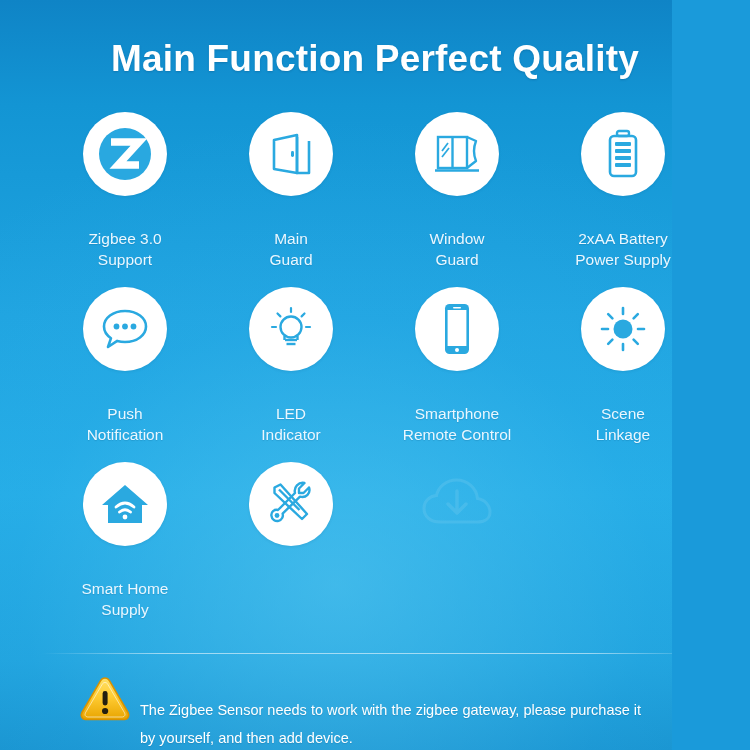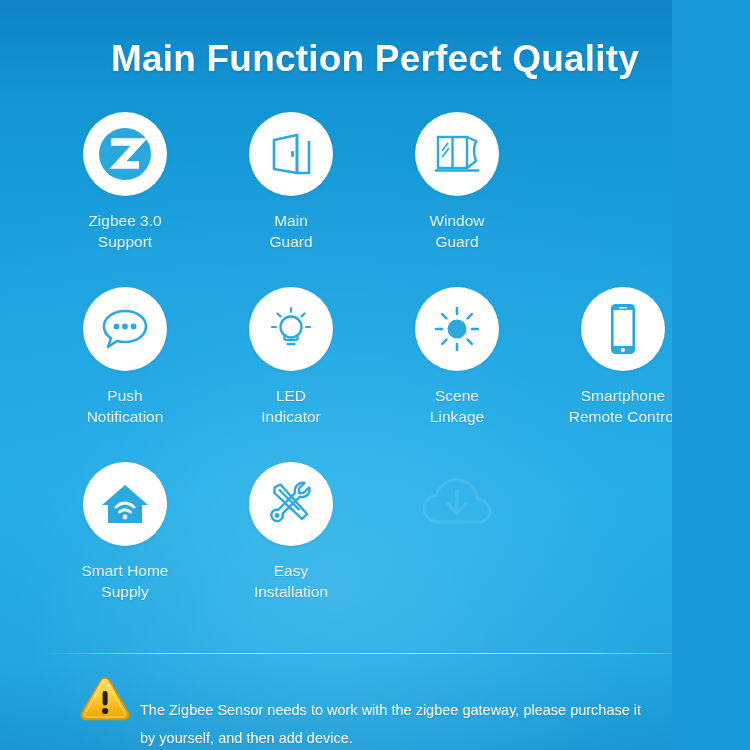--- a/index.html
+++ b/index.html
@@ -59,21 +59,21 @@
     height: 84px;
     border-radius: 50%;
     background: #ffffff;
     display: flex;
     align-items: center;
     justify-content: center;
     box-shadow: 0 1px 3px rgba(0,70,115,0.12);
   }
   .badge svg { display: block; }
   .caption {
-    margin-top: 14px;
+    margin-top: 32px;
     text-align: center;
     color: #eaf7ff;
     font-size: 15.5px;
     line-height: 21px;
     text-shadow: 0 1px 1px rgba(0,70,110,0.18);
     white-space: pre-line;
   }
   
   .ghost {
     width: 166px;
@@ -164,20 +164,34 @@
             <line x1="11" y1="22" x2="17" y2="14" stroke="#2aa9e0" stroke-width="1.7"></line>
             <line x1="11" y1="28" x2="18" y2="19" stroke="#2aa9e0" stroke-width="1.7"></line>
             <path d="M36 8 L45 12 Q41 22 45 32 L36 39" fill="none" stroke="#2aa9e0" stroke-width="2.4" stroke-linejoin="round"></path>
             <line x1="4" y1="41.5" x2="48" y2="41.5" stroke="#2aa9e0" stroke-width="2.4"></line>
           </svg>
         </div>
         <div class="caption">Window
 Guard</div>
       </div>
 
+      <div class="cell">
+        <div class="badge">
+          <svg width="44" height="52" viewBox="0 0 44 52">
+            <rect x="16" y="3" width="12" height="5" rx="2" fill="none" stroke="#2aa9e0" stroke-width="2.4"></rect>
+            <rect x="9" y="8" width="26" height="40" rx="4" fill="none" stroke="#2aa9e0" stroke-width="2.6"></rect>
+            <rect x="14" y="14" width="16" height="4" rx="1" fill="#2aa9e0"></rect>
+            <rect x="14" y="21" width="16" height="4" rx="1" fill="#2aa9e0"></rect>
+            <rect x="14" y="28" width="16" height="4" rx="1" fill="#2aa9e0"></rect>
+            <rect x="14" y="35" width="16" height="4" rx="1" fill="#2aa9e0"></rect>
+          </svg>
+        </div>
+        <div class="caption">2xAA Battery
+Power Supply</div>
+      </div>
 
     </div>
 
     <div class="row">
 
       <div class="cell">
         <div class="badge">
           <svg width="52" height="48" viewBox="0 0 52 48">
             <path d="M26 6 C38 6 47 13 47 21.5 C47 30 38 37 26 37 C23.2 37 20.6 36.6 18.2 35.9 L9 42 L12 33.2 C7.6 30.2 5 26.1 5 21.5 C5 13 14 6 26 6 Z" fill="none" stroke="#2aa9e0" stroke-width="2.6" stroke-linejoin="round"></path>
             <circle cx="17.5" cy="21.5" r="2.9" fill="#2aa9e0"></circle>
@@ -204,51 +218,51 @@
               <line x1="45" y1="24" x2="41" y2="24"></line>
             </g>
           </svg>
         </div>
         <div class="caption">LED
 Indicator</div>
       </div>
 
       <div class="cell">
         <div class="badge">
+          <svg width="38" height="56" viewBox="0 0 38 56">
+            <rect x="7" y="3" width="24" height="50" rx="4.5" fill="#2aa9e0"></rect>
+            <rect x="9.6" y="9" width="18.8" height="36" fill="#ffffff"></rect>
+            <rect x="15" y="6" width="8" height="1.6" rx="0.8" fill="#ffffff"></rect>
+            <circle cx="19" cy="49" r="2" fill="#ffffff"></circle>
+          </svg>
+        </div>
+        <div class="caption">Smartphone
+Remote Control</div>
+      </div>
+
+      <div class="cell">
+        <div class="badge">
           <svg width="52" height="52" viewBox="0 0 52 52">
             <circle cx="26" cy="26" r="9.5" fill="#2aa9e0"></circle>
             <g stroke="#2aa9e0" stroke-width="2.6" stroke-linecap="round">
               <line x1="26" y1="5" x2="26" y2="11"></line>
               <line x1="26" y1="41" x2="26" y2="47"></line>
               <line x1="5" y1="26" x2="11" y2="26"></line>
               <line x1="41" y1="26" x2="47" y2="26"></line>
               <line x1="11.2" y1="11.2" x2="15.4" y2="15.4"></line>
               <line x1="36.6" y1="36.6" x2="40.8" y2="40.8"></line>
               <line x1="40.8" y1="11.2" x2="36.6" y2="15.4"></line>
               <line x1="15.4" y1="36.6" x2="11.2" y2="40.8"></line>
             </g>
           </svg>
         </div>
         <div class="caption">Scene
 Linkage</div>
       </div>
 
-      <div class="cell">
-        <div class="badge">
-          <svg width="38" height="56" viewBox="0 0 38 56">
-            <rect x="7" y="3" width="24" height="50" rx="4.5" fill="#2aa9e0"></rect>
-            <rect x="9.6" y="9" width="18.8" height="36" fill="#ffffff"></rect>
-            <rect x="15" y="6" width="8" height="1.6" rx="0.8" fill="#ffffff"></rect>
-            <circle cx="19" cy="49" r="2" fill="#ffffff"></circle>
-          </svg>
-        </div>
-        <div class="caption">Smartphone
-Remote Control</div>
-      </div>
-
     </div>
 
     <div class="row">
 
       <div class="cell">
         <div class="badge">
           <svg width="54" height="50" viewBox="0 0 54 50">
             <path d="M27 6 L50 26 L44 26 L44 44 L10 44 L10 26 L4 26 Z" fill="#2aa9e0"></path>
             <g fill="none" stroke="#ffffff" stroke-width="2.8" stroke-linecap="round">
               <path d="M18 28 Q27 20 36 28"></path>
@@ -265,22 +279,20 @@
         <div class="badge">
           <svg width="52" height="52" viewBox="0 0 52 52">
             <g stroke="#2aa9e0" stroke-width="2.4" fill="none" stroke-linejoin="round">
               <path d="M44 9.5 L38.5 15 L34 15 L34 10.5 L39.5 5 C33.5 3.8 28.5 9 30 15 L13 32 C9 31 6 34 6.4 37.6 C6.8 41.4 10.2 43.6 13.6 42.8 C16.8 42 18.6 38.6 17.6 35.6 L35 18.6 C41 20.2 46 15.2 44 9.5 Z"></path>
               <path d="M9.5 9.5 L15.5 6.5 L42 36 L37 41 L9.5 15 Z"></path>
               <line x1="14" y1="11.5" x2="34.5" y2="32"></line>
             </g>
             <circle cx="12" cy="37.5" r="2.4" fill="#2aa9e0"></circle>
           </svg>
         </div>
-        <div class="caption">Easy
-Installation</div>
       </div>
 
       <div class="ghost">
         <div class="wm">
           <svg width="74" height="60" viewBox="0 0 74 60">
             <path d="M20 48 C10 48 4 42 4 34.5 C4 27.5 9.5 22 16.5 21.5 C18.5 12.5 26.5 6 36.5 6 C47.5 6 56.5 14 57.5 24.5 C65 25.5 70 31.5 70 38 C70 44.5 64.5 48 57 48 Z" fill="none" stroke="#ffffff" stroke-width="3"></path>
             <path d="M37 17 L37 38 M28 30 L37 39 L46 30" fill="none" stroke="#ffffff" stroke-width="3.4" stroke-linecap="round" stroke-linejoin="round"></path>
           </svg>
         </div>
       </div>

